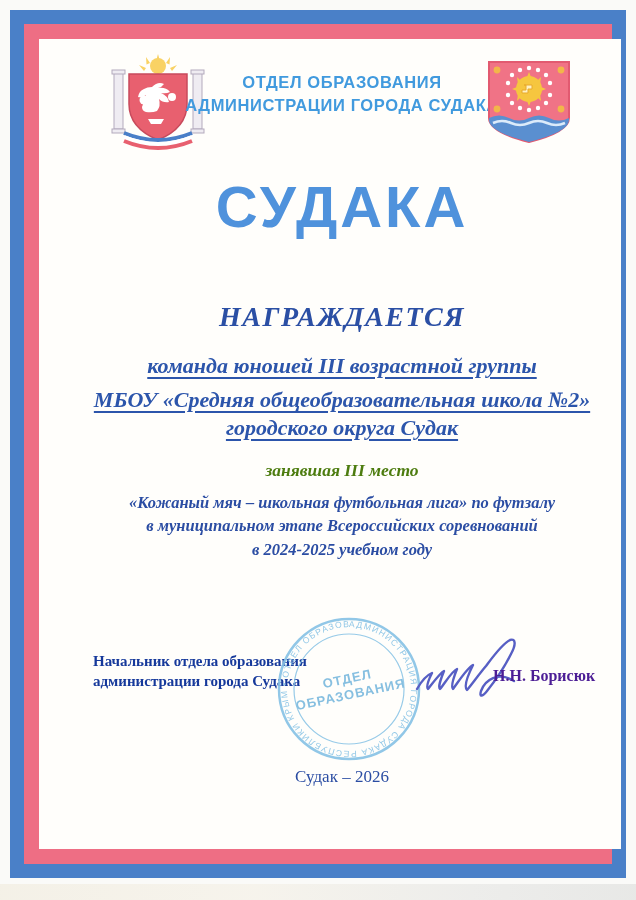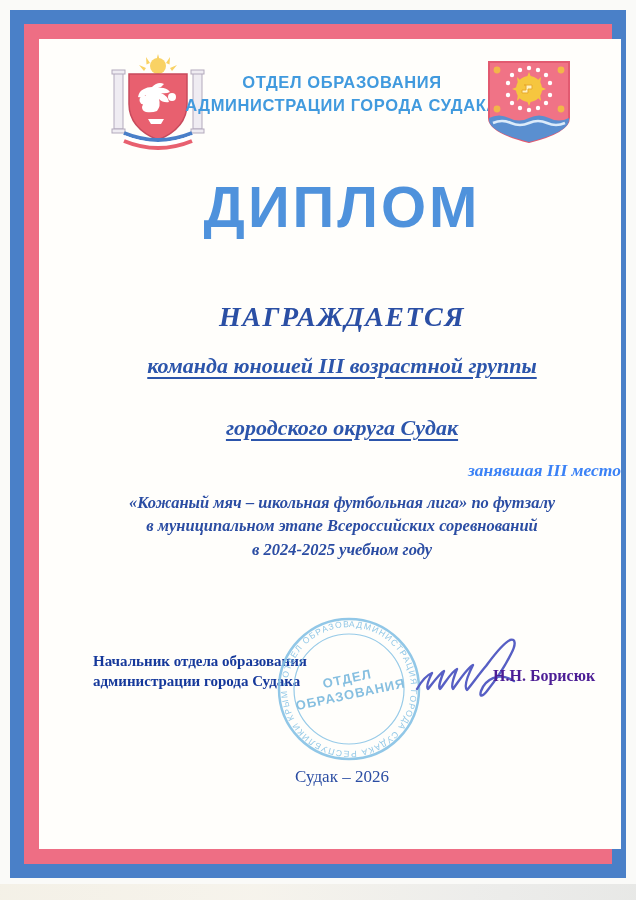--- a/index.html
+++ b/index.html
@@ -64,23 +64,23 @@
   .recipient span {
     text-decoration:underline;
     text-decoration-thickness:1.5px;
     text-underline-offset:4px;
   }
   .recipient-1 { top:314px; }
   .recipient-2 { top:348px; }
   .recipient-3 { top:376px; }
   .placement {
     position:absolute; left:0; right:0; top:421px;
-    text-align:right;
+    text-align:center;
     font-weight:bold; font-style:italic; font-size:17.5px;
-    color:#3b82f6;
+    color:#4d7c0f;
   }
   .description {
     position:absolute; left:0; right:0; top:452px;
     text-align:center;
     font-weight:600; font-style:italic; font-size:16.5px;
     line-height:1.42; color:#2b4da3;
   }
   .sign-title {
     position:absolute; left:30px; top:612px;
     font-weight:bold; font-size:15px; line-height:1.35;
@@ -192,26 +192,29 @@
           <circle cx="12" cy="11" r="3.4"></circle>
             <circle cx="76" cy="11" r="3.4"></circle>
           <circle cx="12" cy="50" r="3.4"></circle>
             <circle cx="76" cy="50" r="3.4"></circle>
         </g>
 
         <path d="M4 59 q10 -5 20 0 q10 5 20 0 q10 -5 20 0 q10 5 20 0 v2 q0 12 -40 22 q-40 -10 -40 -22 z" fill="#5a8fd0"></path>
         <path d="M8 64 q9 -4 18 0 q9 4 18 0 q9 -4 18 0 q9 4 18 0" fill="none" stroke="#dcebfa" stroke-width="2.5"></path>
       </svg>
 
-      <div class="diploma-title">ДИПЛОМ</div>
+      <div class="diploma-title">СУДАКА</div>
 
       <div class="award-label">НАГРАЖДАЕТСЯ</div>
 
       <div class="recipient recipient-1">
         <span>команда юношей III возрастной группы</span>
+      </div>
+      <div class="recipient recipient-2">
+        <span>МБОУ «Средняя общеобразовательная школа №2»</span>
       </div>
       <div class="recipient recipient-3">
         <span>городского округа Судак</span>
       </div>
 
       <div class="placement">занявшая III место</div>
 
       <div class="description">
         <div>«Кожаный мяч – школьная футбольная лига» по футзалу</div>
         <div>в муниципальном этапе Всероссийских соревнований</div>

